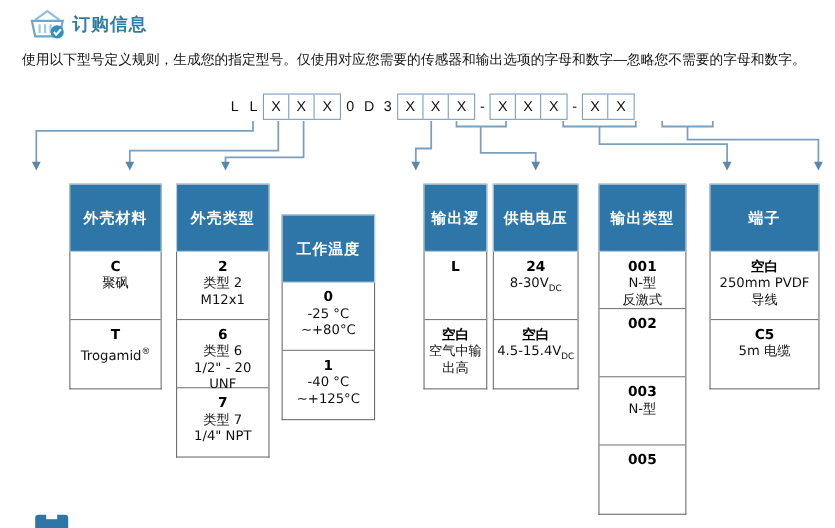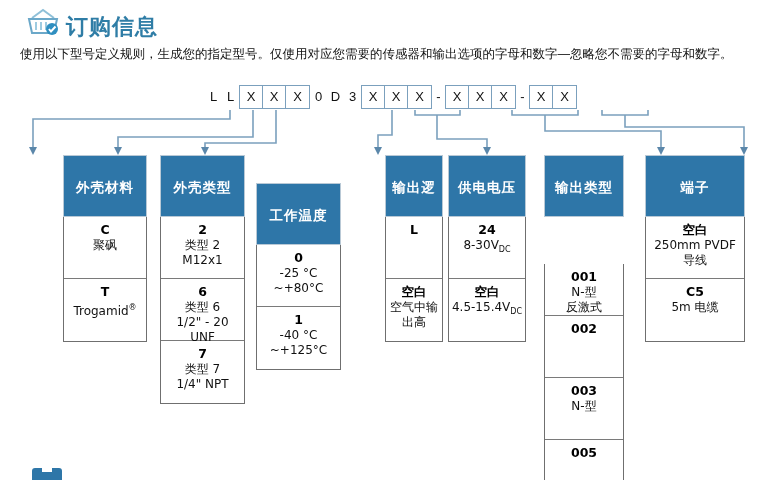--- a/index.html
+++ b/index.html
@@ -9,21 +9,21 @@
     font-family:"Liberation Sans","DejaVu Sans",sans-serif;
     color:#000;
     overflow:hidden;
     position:relative;
   }
   
   #header{position:absolute;left:0;top:0;width:759px;height:42px;}
   #basket-icon{position:absolute;left:27px;top:8px;width:34px;height:28px;}
   #page-title{
     position:absolute;left:66px;top:12px;
-    font-size:22px;font-weight:bold;color:#2f7da6;
+    font-size:16px;font-weight:bold;color:#2f7da6;
     letter-spacing:1px;
     font-family:Liberation Serif, serif;
   }
   #intro{
     position:absolute;left:20px;top:46px;width:730px;
     font-size:12.5px;color:#111;line-height:16px;
     font-family:Liberation Sans, sans-serif;
     white-space:nowrap;
   }
   
@@ -41,21 +41,21 @@
   .pn-group .pn-box{
     width:23px;height:22px;line-height:22px;text-align:center;
     font-size:13px;color:#111;box-sizing:border-box;
     border-right:1px solid #7ba0bd;
   }
   .pn-group .pn-box:last-child{border-right:none;}
   
   #connectors{position:absolute;left:0;top:105px;width:759px;height:55px;}
   
   #columns{position:absolute;left:0;top:155px;width:759px;height:325px;}
-  .col{position:absolute;top:0;}
+  .col{position:absolute;top:12px;}
   .col-head{
     background:#2e76a8;
     color:#ffffff;
     font-weight:bold;
     font-size:13.5px;
     text-align:center;
     height:62px;
     line-height:62px;
     border:1px solid #b9c9d6;
     box-sizing:border-box;
@@ -244,21 +244,21 @@
       <div class="cell" style="height:62px;">
         <div class="code">空白</div>
         <div class="desc">4.5-15.4V<span class="sub">DC</span></div>
       </div>
     </div>
   </div>
 
   <div class="col" style="left:544px;width:80px;">
     <div class="col-head">输出类型</div>
     <div class="col-body">
-      <div class="cell" style="height:52px;margin-top:47px;">
+      <div class="cell" style="height:52px;">
         <div class="code">001</div>
         <div class="desc">N-型<br>反激式</div>
       </div>
       <div class="cell" style="height:62px;">
         <div class="code">002</div>
       </div>
       <div class="cell" style="height:62px;">
         <div class="code">003</div>
         <div class="desc">N-型</div>
       </div>

